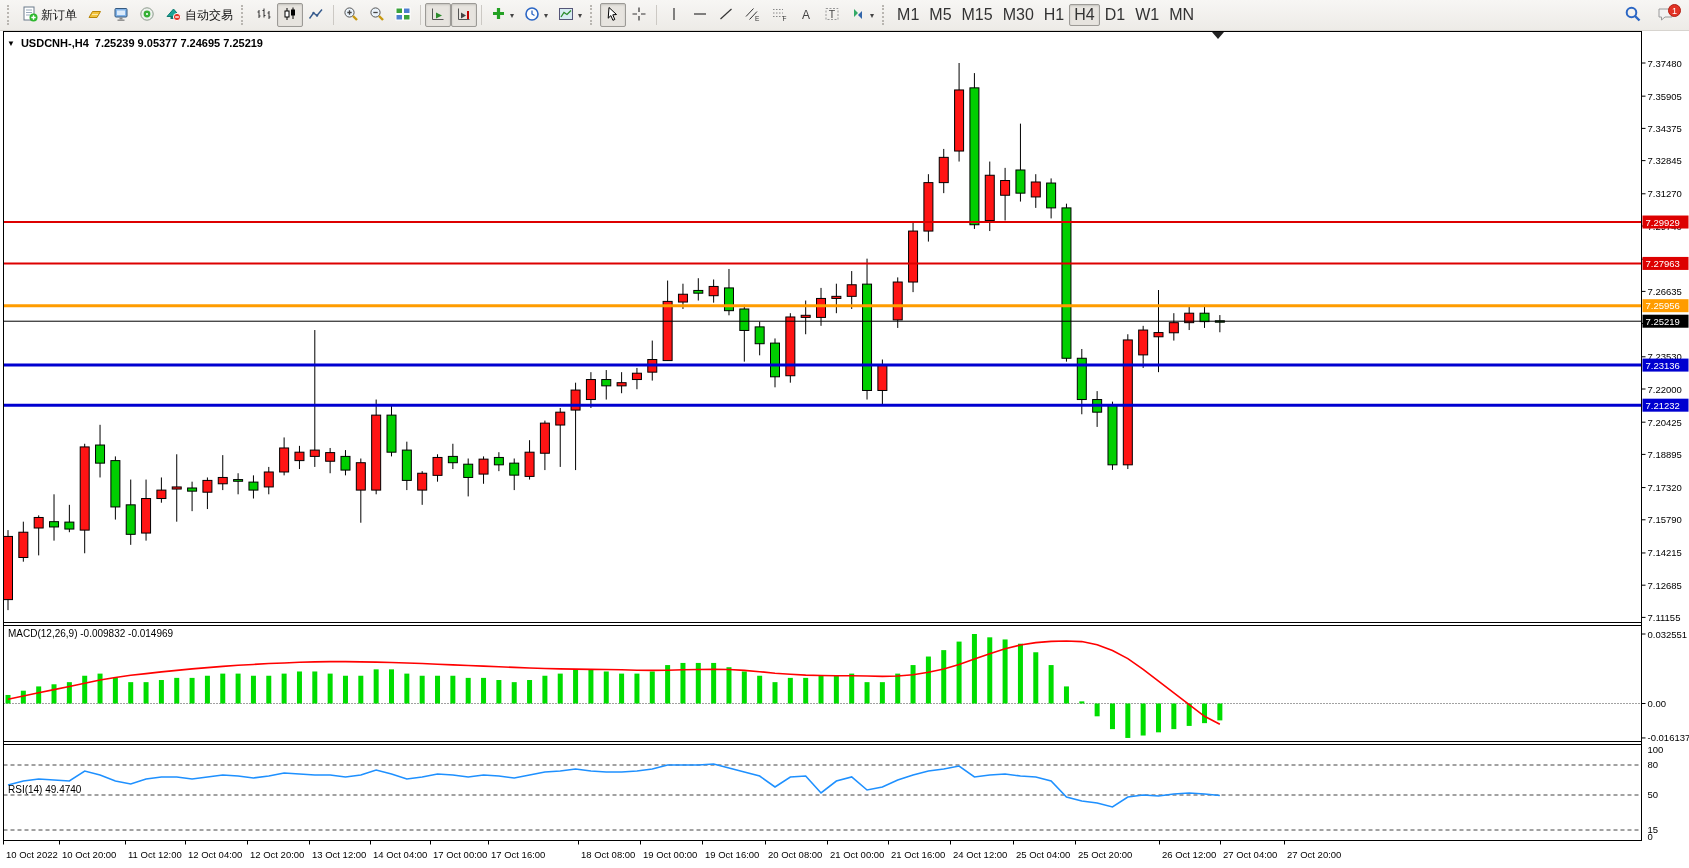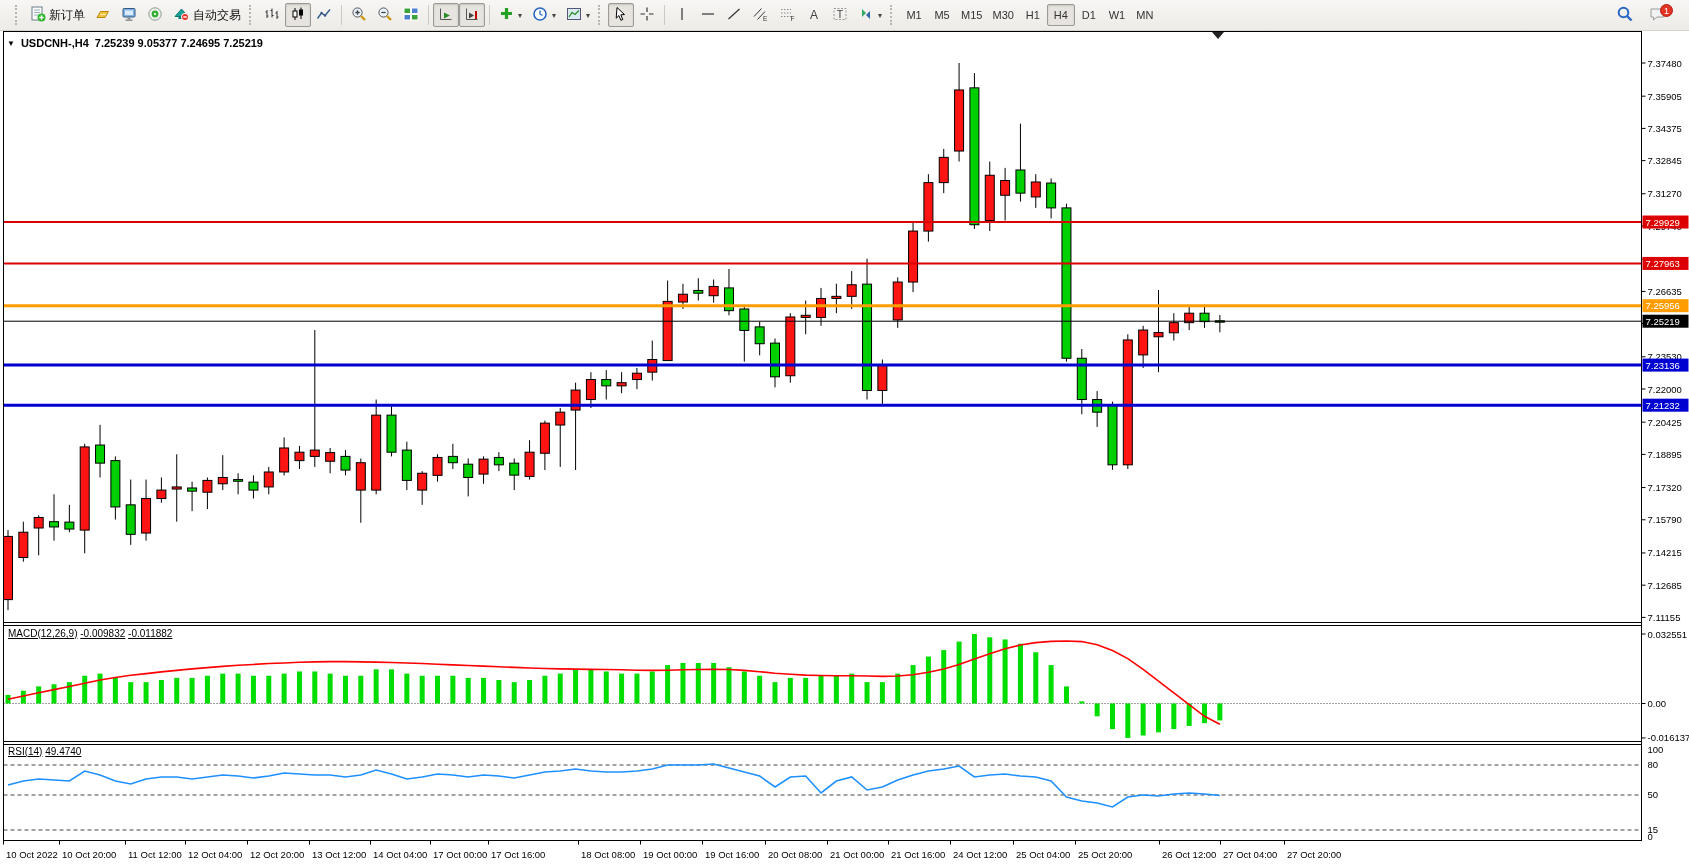--- a/index.html
+++ b/index.html
@@ -2,43 +2,43 @@
 <html><head>
 <meta charset="utf-8">
 <style>
   html,body{margin:0;padding:0;background:#fff;}
   *{box-sizing:border-box;}
   body{font-family:"Liberation Sans",sans-serif;}
   #app{position:relative;width:1689px;height:868px;overflow:hidden;background:#fff;}
 
   
   .toolbar{position:absolute;left:0;top:0;width:1689px;height:31px;background:linear-gradient(#f7f6f4,#edebe7);
-    border-bottom:1px solid #d7d4cf;display:flex;align-items:center;padding:0 12px;}
+    border-bottom:1px solid #d7d4cf;display:flex;align-items:center;padding:0 4px;}
   .grip{width:5px;height:20px;border-left:2px dotted #b9b6b1;margin:0 5px 0 3px;}
   .vsep{width:1px;height:20px;background:#ccc9c4;margin:0 4px;}
   .tbtn{height:24px;min-width:26px;display:flex;align-items:center;justify-content:center;gap:3px;
     padding:0 4px;border:1px solid transparent;border-radius:2px;color:#222;font-size:12px;cursor:default;}
   .tbtn.active{background:#e7e4df;border:1px solid #9c9a96;box-shadow:inset 0 1px 2px rgba(0,0,0,.15);}
   .tbtn .cap{font-size:12px;color:#111;}
-  .tf{font-size:11px;color:#333;min-width:28px;height:22px;}
+  .tf{font-size:16px;color:#333;min-width:28px;height:22px;}
   .dd{font-size:8px;color:#444;margin-left:1px;}
   .right-tools{margin-left:auto;display:flex;align-items:center;gap:6px;padding-right:6px;}
   .chat-wrap{position:relative;width:24px;height:22px;display:flex;align-items:center;justify-content:center;}
   .badge{position:absolute;top:-1px;right:-3px;width:13px;height:13px;border-radius:50%;background:#e23325;
     border:1px solid #b01f14;color:#fff;font-size:9px;display:flex;align-items:center;justify-content:center;}
 
   
   .chart-area{position:absolute;left:0;top:31px;width:1689px;height:837px;background:#fff;}
   .chart-title{position:absolute;left:7px;top:6px;display:flex;align-items:center;gap:6px;
     font-size:11px;font-weight:bold;color:#000;z-index:5;}
   .chart-title .tri{font-size:8px;color:#000;}
   .ind-label{position:absolute;left:8px;font-size:10px;color:#000;z-index:5;}
-  .ind-label b{font-weight:normal;text-decoration:underline;}
+  .ind-label b{font-weight:normal;}
   #macd-label{top:597px;}
-  #rsi-label{top:715px;}
+  #rsi-label{top:753px;}
   svg text{font-family:"Liberation Sans",sans-serif;}
 </style>
 </head>
 <body>
 
 <div id="app">
 
   <div class="toolbar">
     <div class="grip"></div>
 
@@ -322,21 +322,21 @@
   <div class="chart-area">
     <div class="chart-title">
       <span class="tri">▼</span>
       <span>USDCNH-,H4</span>
       <span>7.25239 9.05377 7.24695 7.25219</span>
     </div>
 
     <div class="ind-label" id="macd-label">
       <b>MACD(12,26,9)</b>
       <b>-0.009832</b>
-      <b>-0.011882</b>
+      <b>-0.014969</b>
     </div>
     <div class="ind-label" id="rsi-label">
       <b>RSI(14)</b>
       <b>49.4740</b>
     </div>
 
     <svg id="chart-svg" width="1689" height="837">
         <g>
           <line x1="8" y1="499.1108" x2="8" y2="579.1387999999987" stroke="#000000" stroke-width="1"></line>
           <rect x="3.5" y="505.4287999999984" width="9" height="63.18000000000046" fill="#ff1414" stroke="#000" stroke-width="1"></rect>

